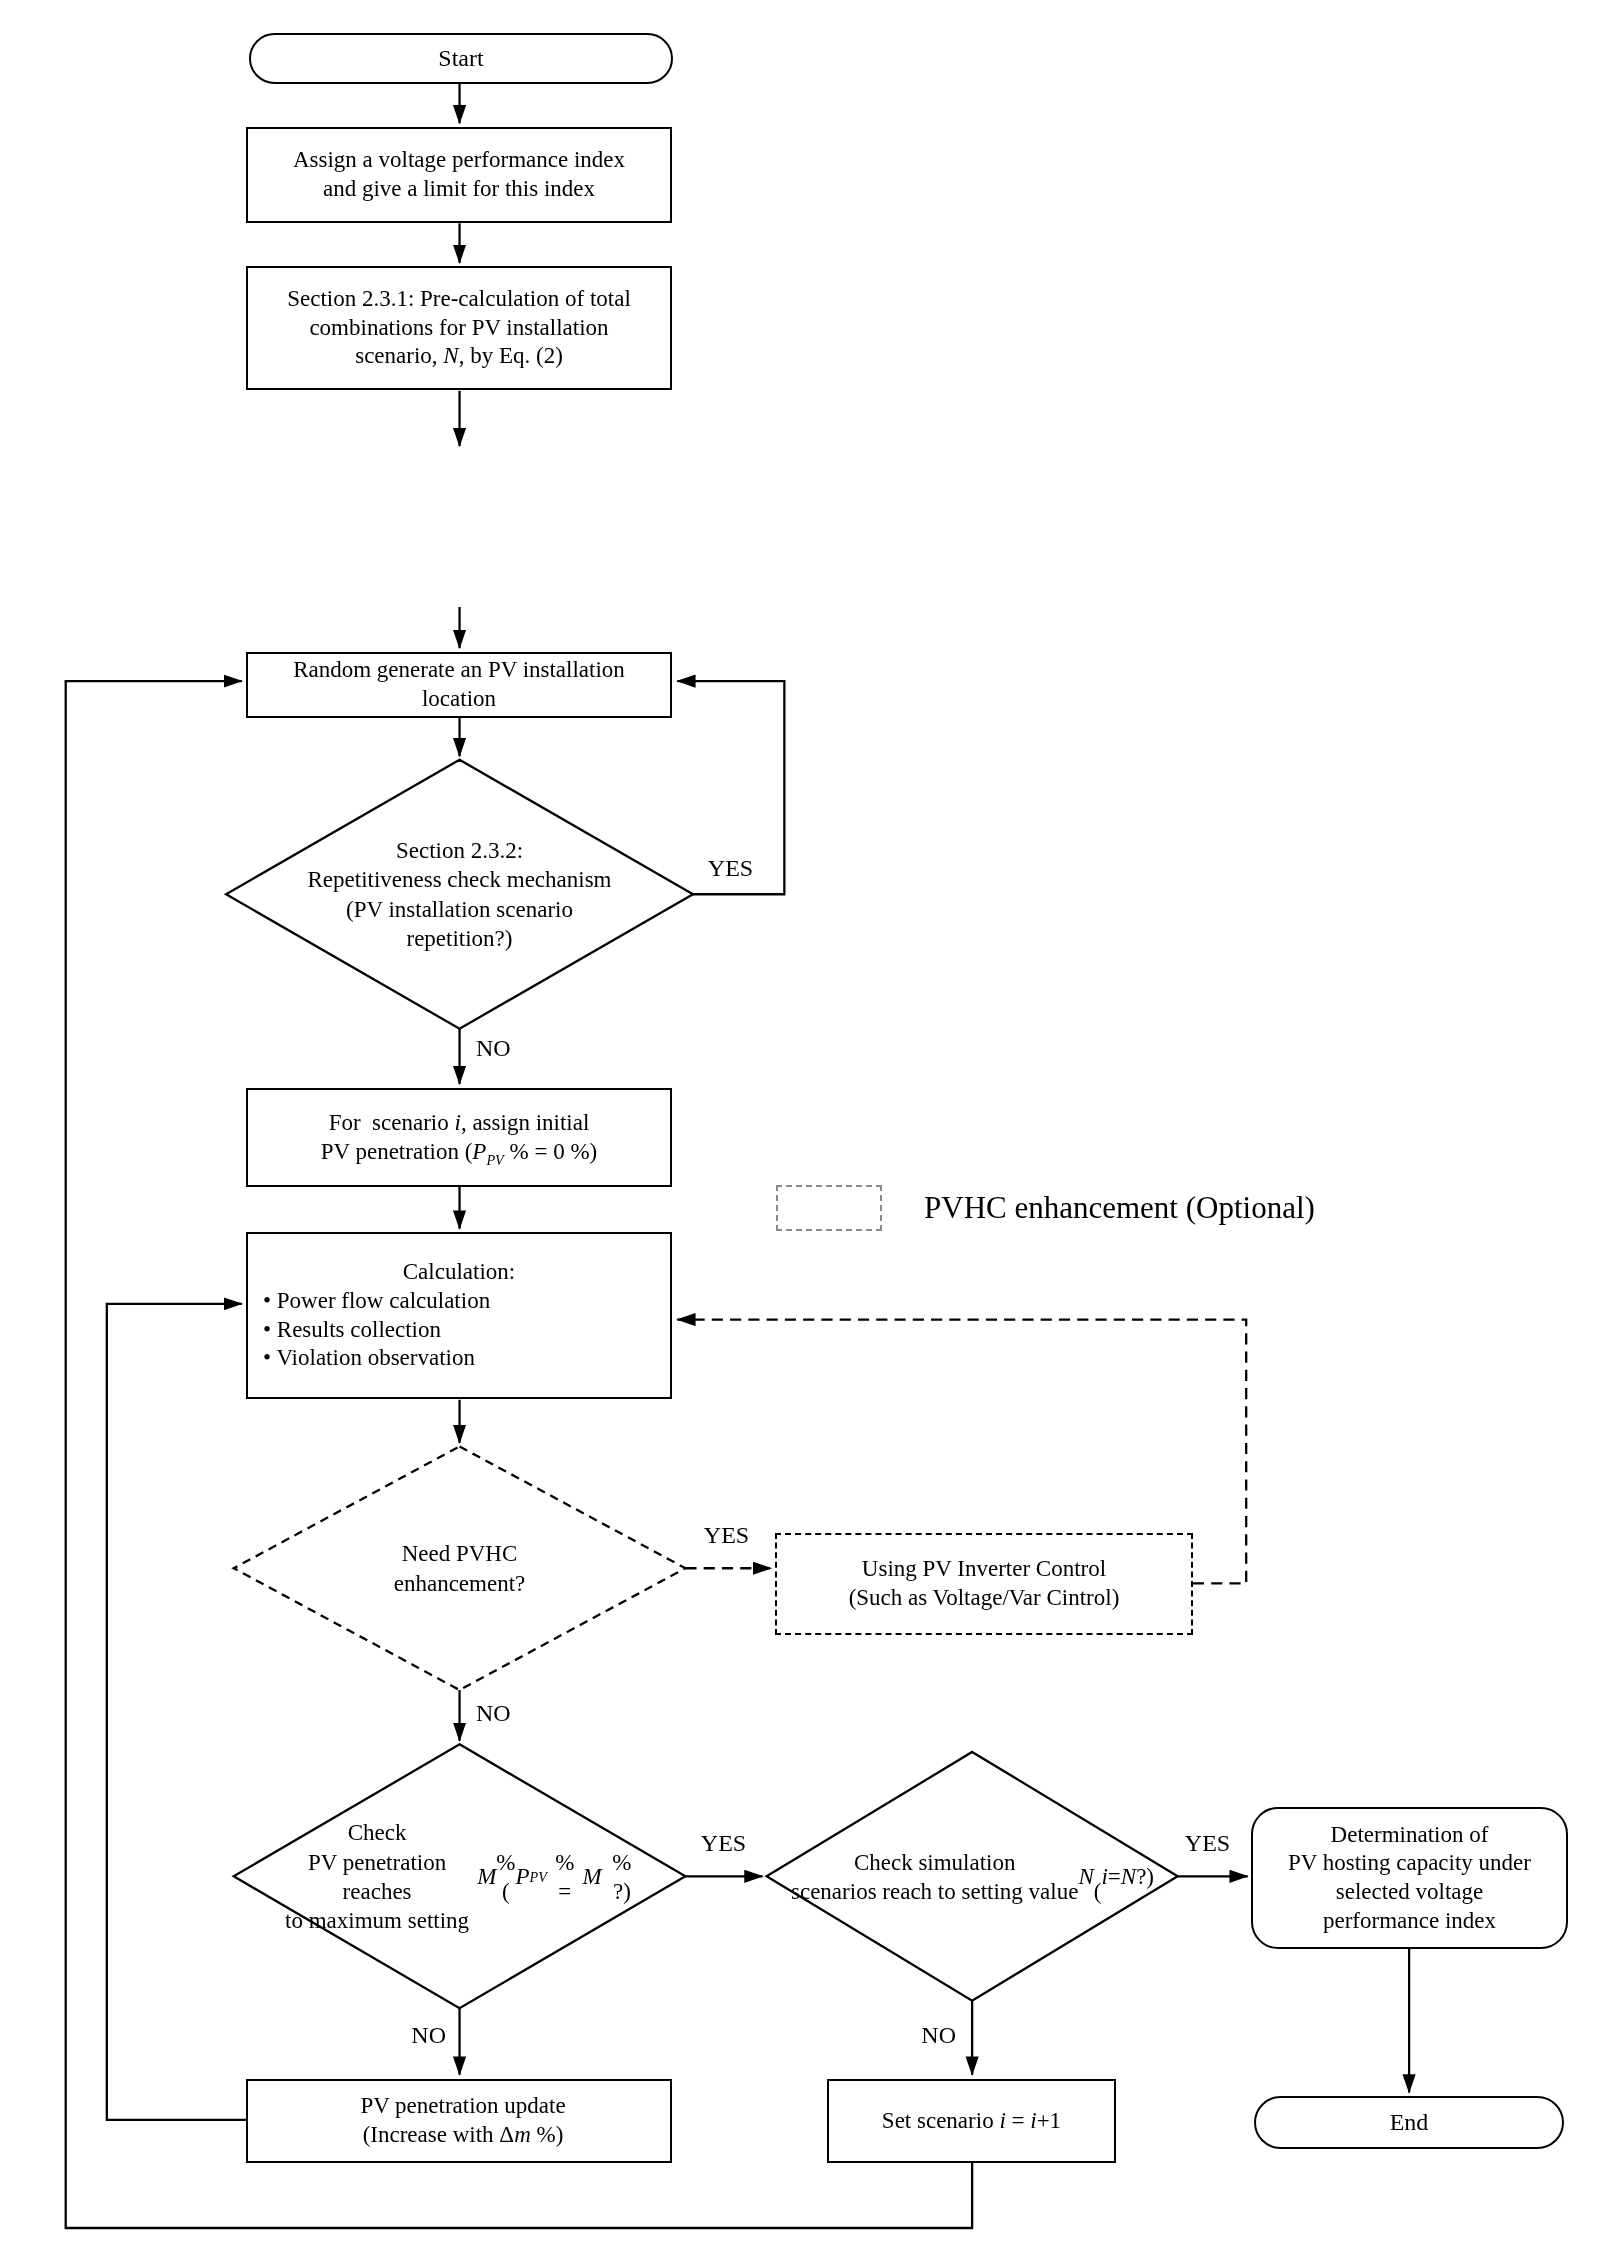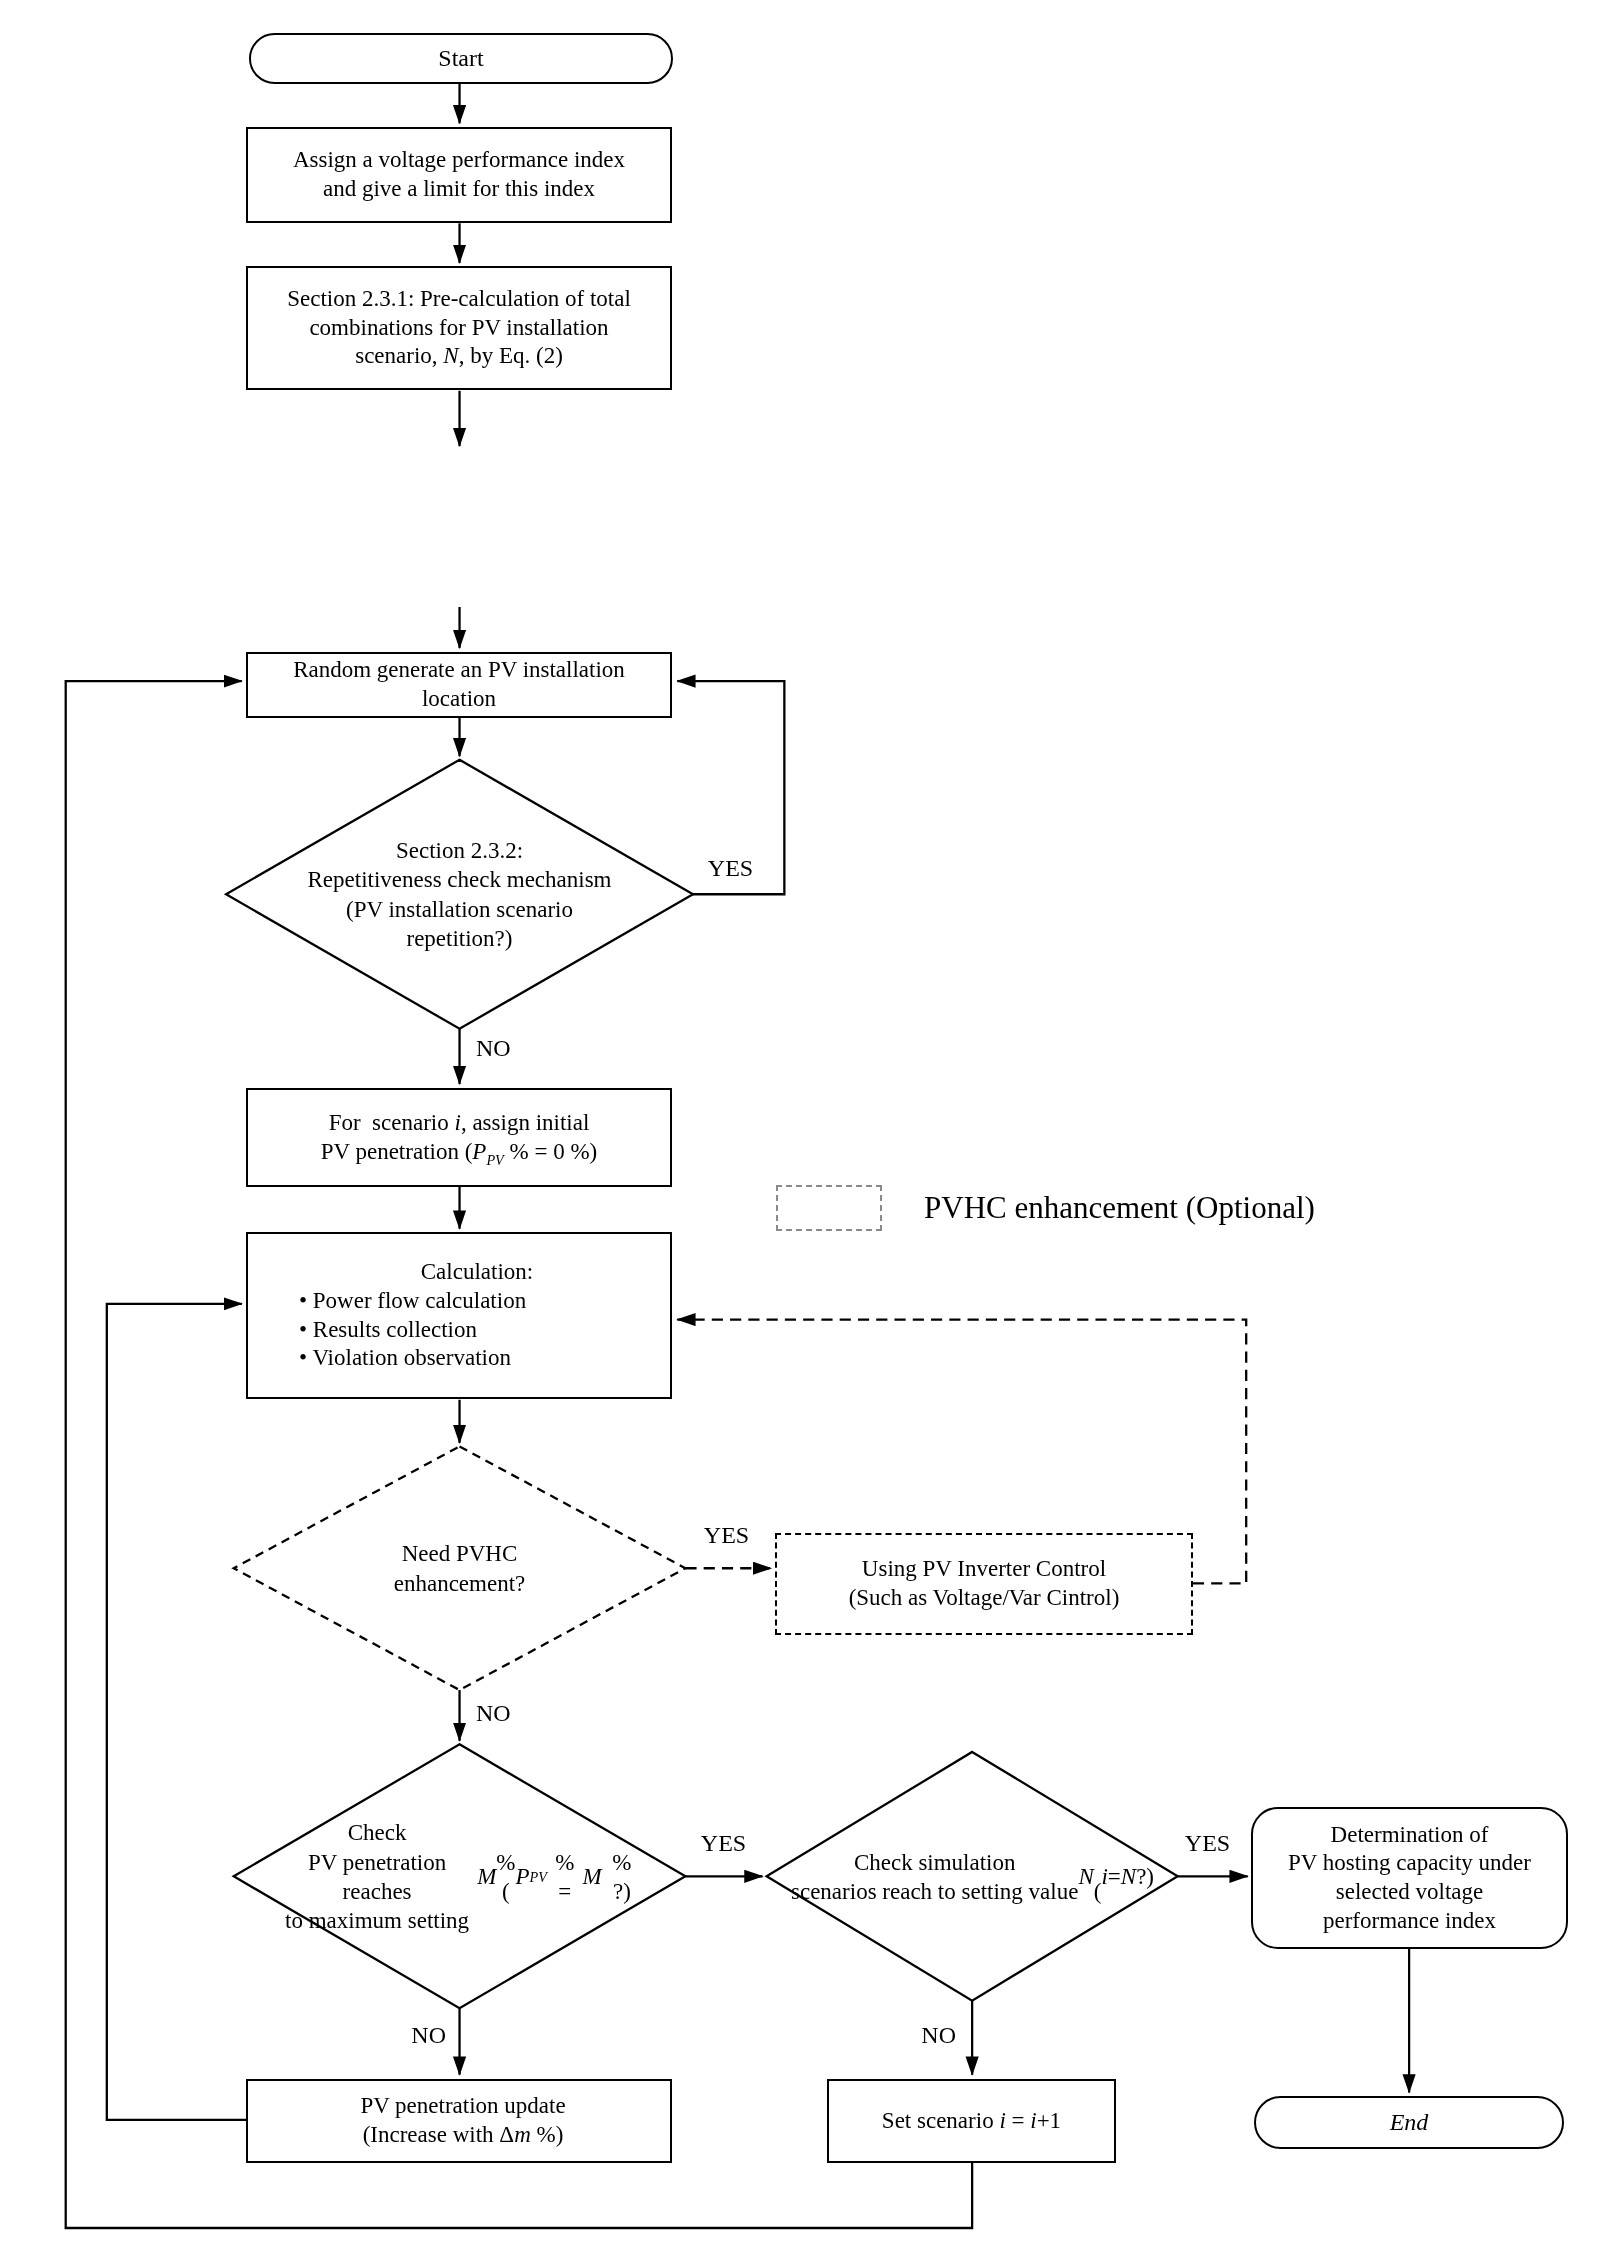--- a/index.html
+++ b/index.html
@@ -99,21 +99,21 @@
 
   <div class="dtext" style="left:277px;top:802px;width:365px;height:185px;">Section 2.3.2:<br>Repetitiveness check mechanism<br>(PV installation scenario<br>repetition?)</div>
 
   <div class="node" style="left:246px;top:1088px;width:426px;height:99px;">
     <div>For&nbsp; scenario <i>i</i>, assign initial<br>PV penetration (<i>P</i><sub><i>PV</i></sub> % = 0 %)</div>
   </div>
 
   <div class="legend-swatch" style="left:776px;top:1185px;width:106px;height:46px;"></div>
   <div class="legend-label" style="left:910px;top:1189px;margin-left:14px;">PVHC enhancement (Optional)</div>
 
-  <div class="node" style="left:246px;top:1232px;width:426px;height:167px;padding-left:36px;">
+  <div class="node" style="left:246px;top:1232px;width:426px;height:167px;">
     <div class="node-title">Calculation:</div>
     <div class="node-lines">• Power flow calculation<br>• Results collection<br>• Violation observation</div>
   </div>
 
   <div class="dtext" style="left:307px;top:1510px;width:305px;height:117px;">Need PVHC<br>enhancement?</div>
 
   <div class="node dashedbox" style="left:775px;top:1533px;width:418px;height:102px;">
     <div>Using PV Inverter Control<br>(Such as Voltage/Var Cintrol)</div>
   </div>
 
@@ -126,21 +126,21 @@
   </div>
 
   <div class="node" style="left:246px;top:2079px;width:426px;height:84px;padding-left:8px;">
     <div>PV penetration update<br>(Increase with Δ<i>m</i> %)</div>
   </div>
 
   <div class="node" style="left:827px;top:2079px;width:289px;height:84px;">
     <div>Set scenario <i>i</i> = <i>i</i>+1</div>
   </div>
 
-  <div class="node term" style="left:1254px;top:2096px;width:310px;height:53px;font-style:italic;">
+  <div class="node term" style="left:1254px;top:2096px;width:310px;height:53px;">
     <span>End</span>
   </div>
 
   <div class="elabel" style="left:690px;top:856px;width:81px;text-align:center;">YES</div>
   <div class="elabel" style="left:476px;top:1036px;">NO</div>
   <div class="elabel" style="left:686px;top:1523px;width:81px;text-align:center;">YES</div>
   <div class="elabel" style="left:476px;top:1701px;">NO</div>
   <div class="elabel" style="left:683px;top:1831px;width:81px;text-align:center;">YES</div>
   <div class="elabel" style="left:355px;top:2023px;width:91px;text-align:right;">NO</div>
   <div class="elabel" style="left:1167px;top:1831px;width:81px;text-align:center;">YES</div>

